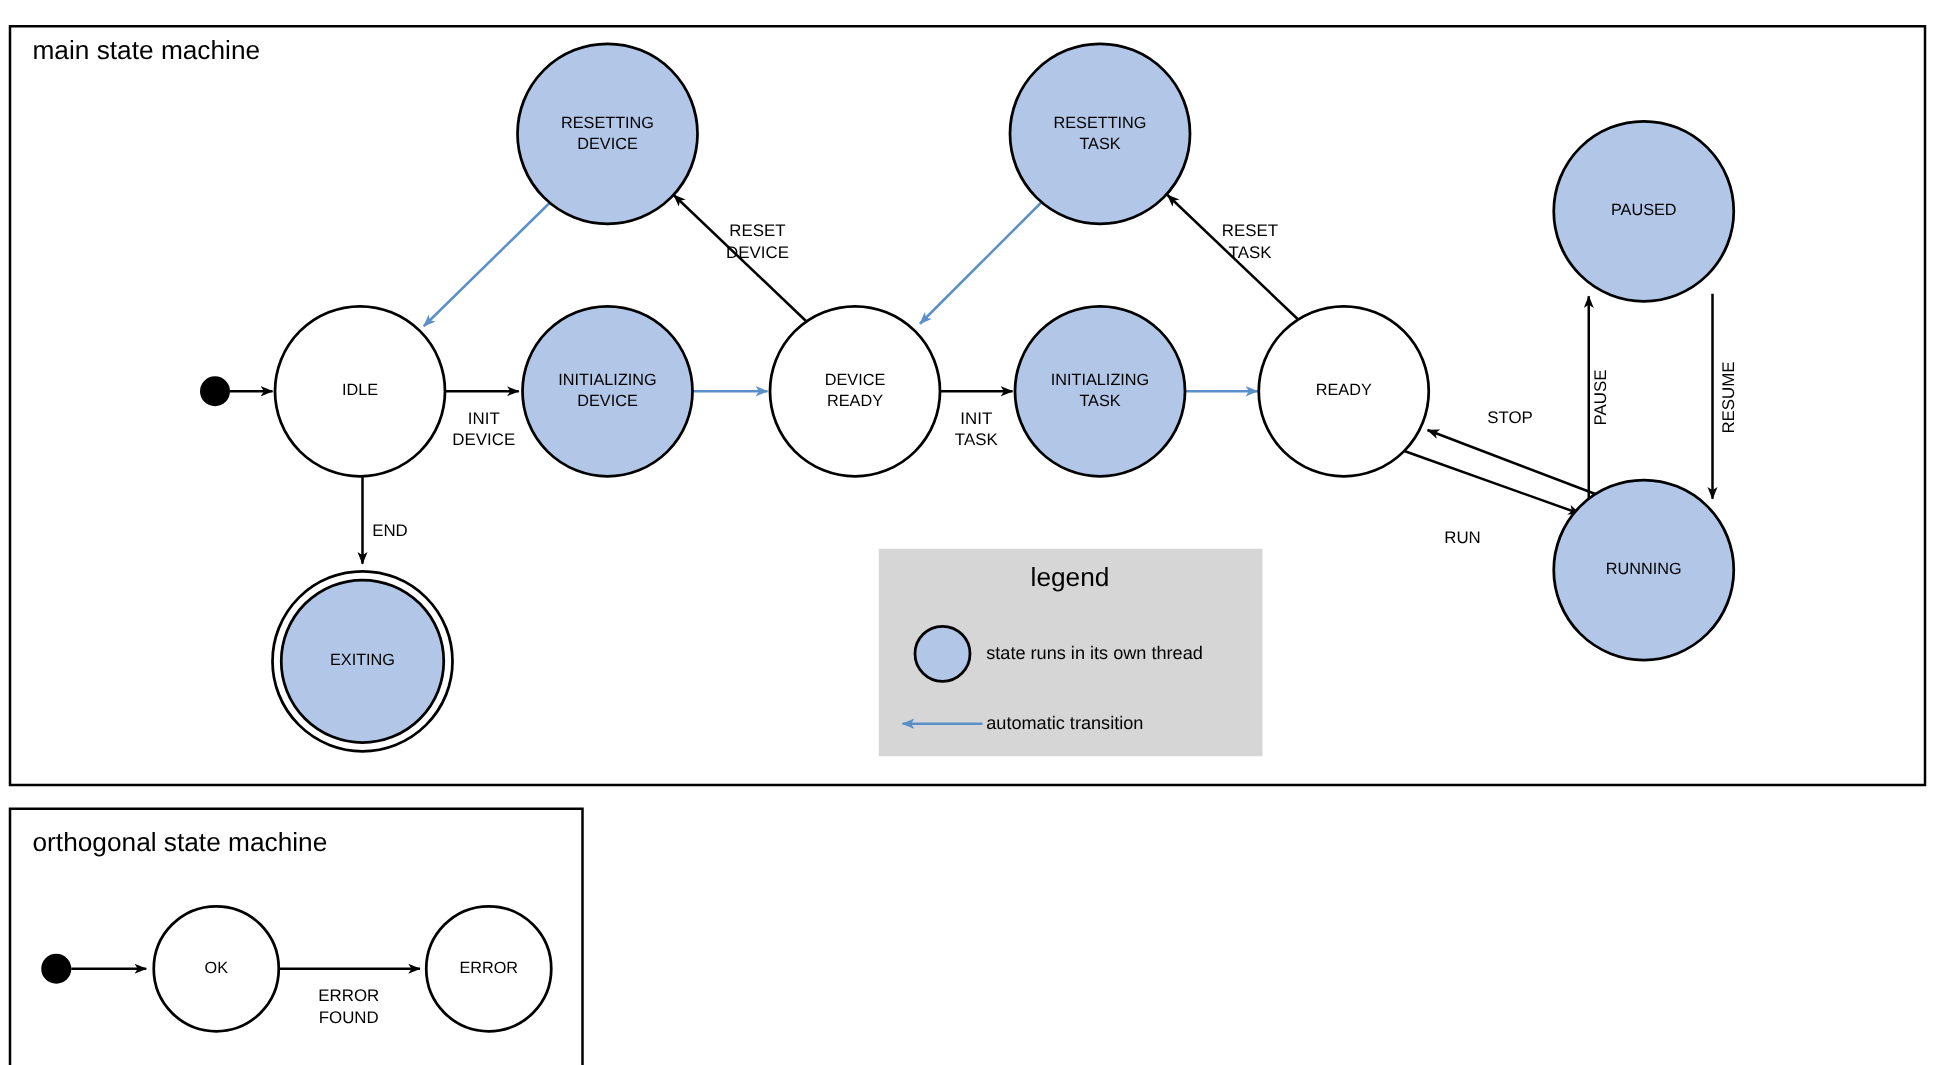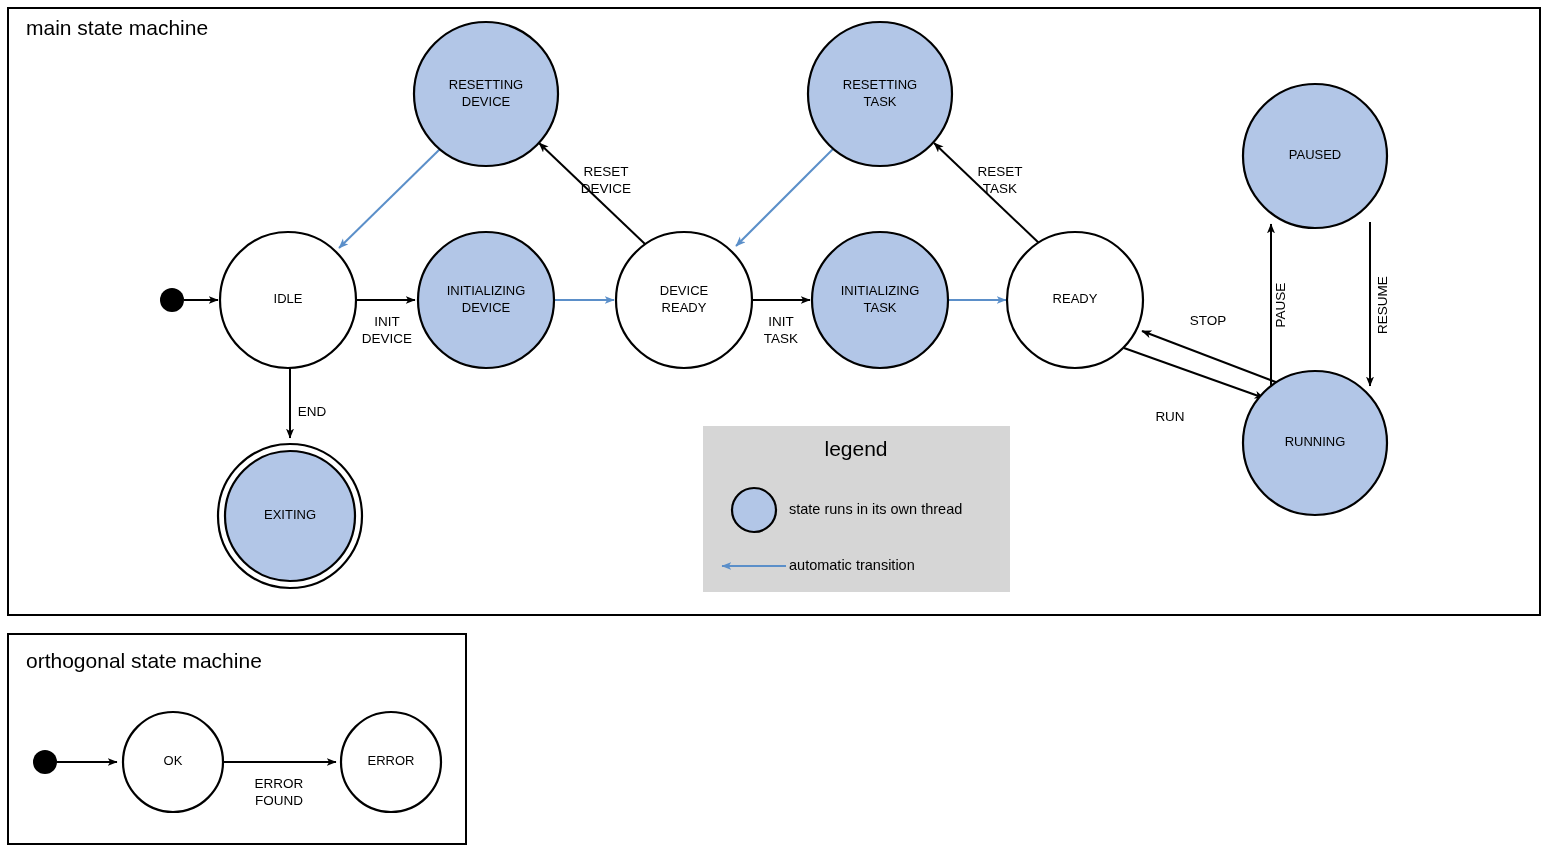--- a/index.html
+++ b/index.html
@@ -1,17 +1,17 @@
 <!DOCTYPE html>
 <html><head>
 <meta charset="utf-8">
 <style>
   html,body{margin:0;padding:0;background:#ffffff;}
   body{width:1555px;height:852px;font-family:"Liberation Sans",sans-serif;overflow:hidden;}
-  #stage{position:relative;width:1555px;height:724px;}
+  #stage{position:relative;width:1555px;height:724px;margin-top:13px;}
   svg#diagram{position:absolute;left:0;top:0;width:1555px;height:852px;display:block;}
   .frame-rect{fill:#ffffff;stroke:#000000;stroke-width:2;}
   .state-circle{stroke:#000000;stroke-width:2.2;}
   .state-fill-white{fill:#ffffff;}
   .state-fill-blue{fill:#b2c6e7;}
   .final-ring{fill:none;stroke:#000000;stroke-width:2.2;}
   .state-label{font-family:"Liberation Sans",sans-serif;font-size:13px;fill:#000000;text-anchor:middle;dominant-baseline:middle;}
   .edge-line{stroke:#000000;stroke-width:2;fill:none;}
   .edge-line-auto{stroke:#5b8fc9;stroke-width:2;fill:none;}
   .edge-label{font-family:"Liberation Sans",sans-serif;font-size:13.5px;fill:#000000;text-anchor:middle;dominant-baseline:middle;}

